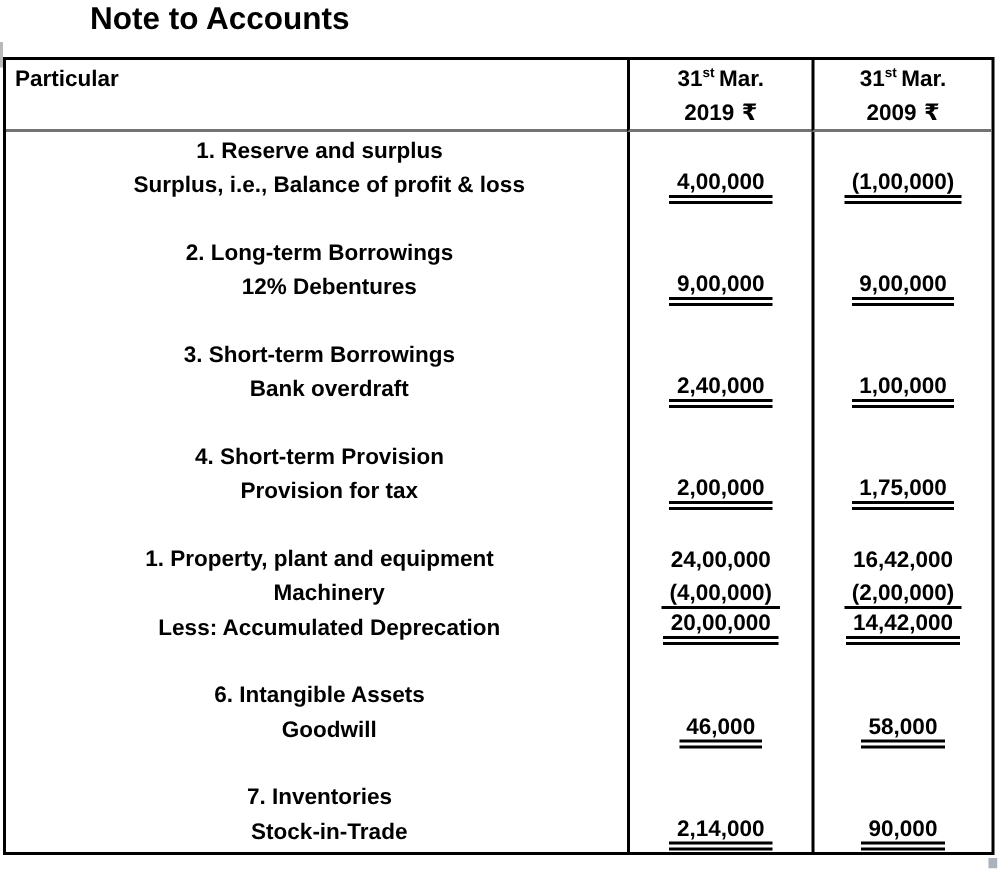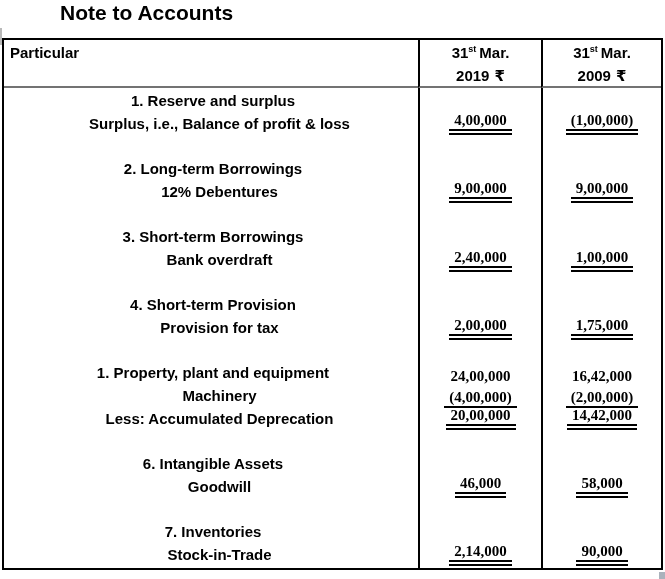--- a/index.html
+++ b/index.html
@@ -23,30 +23,30 @@
     box-sizing:border-box;border:2px solid #000;
     display:grid;
     grid-template-columns:414px 123px 120px;
     grid-template-rows:48px 1fr;
     font-size:15px;
   }
   .hcell{box-sizing:border-box;border-bottom:2px solid #737373;}
   .bcell{box-sizing:border-box;padding-top:2px;}
   .vdiv{border-left:2px solid #000;}
   .hcell.first{padding:4px 6px;}
-  .hcell.num{display:flex;flex-direction:column;justify-content:space-between;
+  .hcell.num{display:flex;flex-direction:column;justify-content:center;
     align-items:center;padding-top:1px;}
   .hline{line-height:23px;text-align:center;white-space:nowrap;}
   .hline sup{font-size:9px;vertical-align:super;line-height:0;}
   .hline .month{margin-left:3px;}
   .hline .cur{margin-left:5px;font-family:"DejaVu Sans","Liberation Sans",sans-serif;}
   .line{height:22.7px;white-space:nowrap;}
   .line.lbl{line-height:22.7px;padding-left:4px;text-align:center;}
   .line.lbl.indent{padding-left:17px;}
-  .line.vline{display:flex;justify-content:center;align-items:flex-end;font-family:Liberation Serif, serif;}
+  .line.vline{display:flex;justify-content:center;align-items:center;}
   .val{display:inline-block;line-height:17px;padding:0 5px;}
   .u-double{border-bottom:6px double #000;}
   .u-single{border-bottom:2px solid #000;}
   .u-none{border-bottom:none;}
 </style>
 </head>
 <body>
 
 <div class="page-title">Note to Accounts</div>
 <div class="artifact-left-tick"></div>

